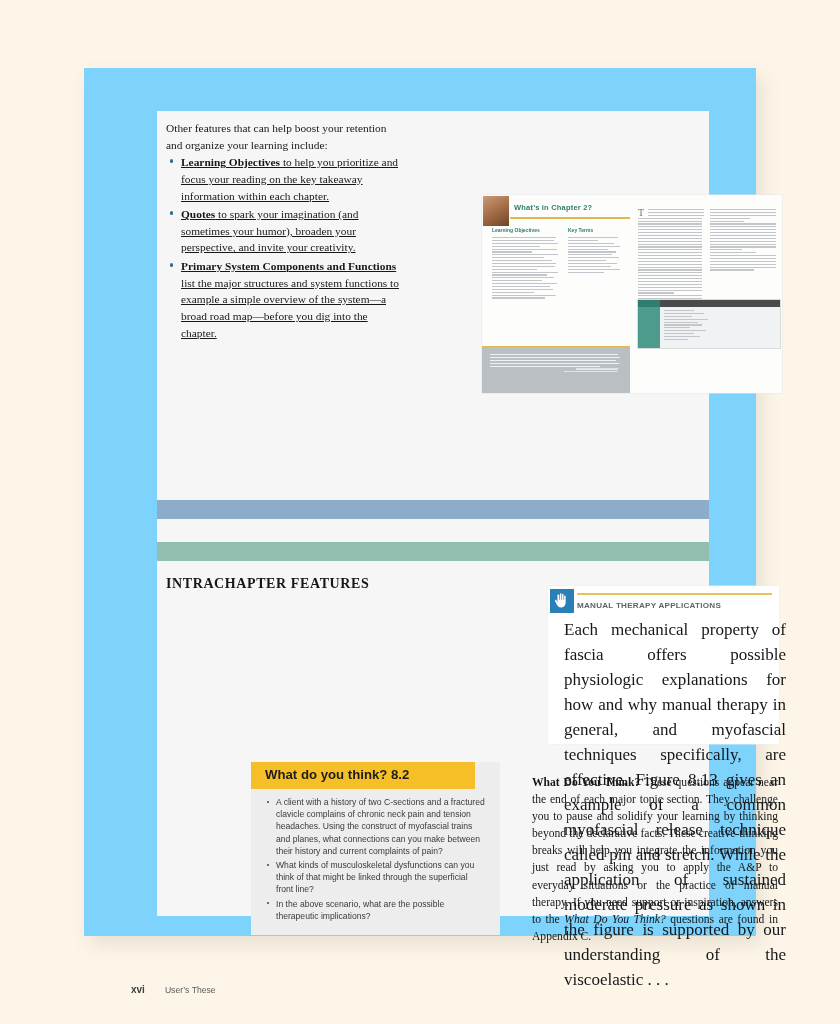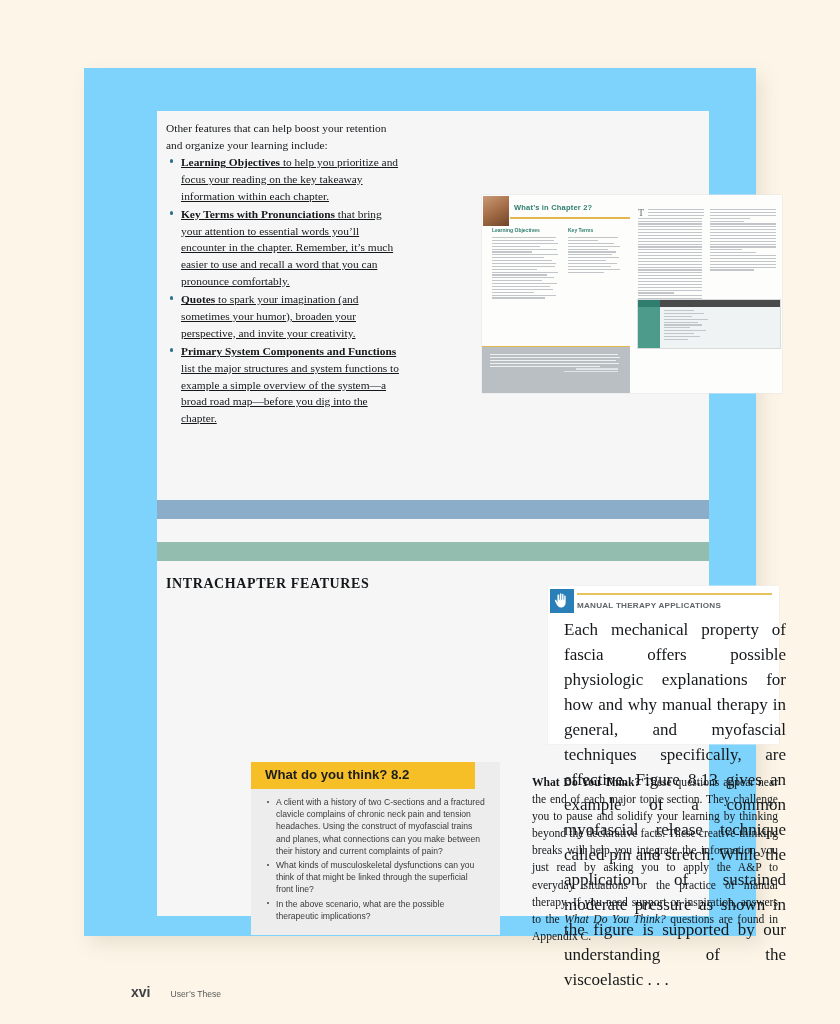--- a/index.html
+++ b/index.html
@@ -230,38 +230,35 @@
   }
   #wdyt-blurb b { font-weight: bold; }
   #wdyt-blurb i { font-style: italic; }
 
   
   #footer {
     position: absolute; left: 47px; top: 916px;
     font-family: "Liberation Sans", sans-serif;
     font-size: 8.6px; color: #58595b;
   }
-  #footer .folio { font-weight: bold; color: #3f4042; font-size: 14px; }
+  #footer .folio { font-weight: bold; color: #3f4042; font-size: 10px; }
   #footer .runhead { margin-left: 20px; }
 </style>
 </head>
 <body style="background: rgb(253, 246, 232);">
 
 <div id="page-sheet" style="background: #7dd3fc;">
 
   <div id="content-panel" style="background: rgb(246, 246, 246);"></div>
 
   <div id="intro-block">
     <p id="intro-lead">Other features that can help boost your retention and organize your learning include:</p>
     <ul class="feature-list">
       <li>
         <span class="bullet" style="background: rgb(45, 111, 142);"></span><b>Learning Objectives</b><span> to help you prioritize and focus your reading on the key takeaway information within each chapter.</span>
-      </li>
-      <li>
-        <span class="bullet" style="background: rgb(45, 111, 142);"></span><b>Key Terms with Pronunciations</b><span> that bring your attention to essential words you’ll encounter in the chapter. Remember, it’s much easier to use and recall a word that you can pronounce comfortably.</span>
       </li>
       <li>
         <span class="bullet" style="background: rgb(45, 111, 142);"></span><b>Quotes</b><span> to spark your imagination (and sometimes your humor), broaden your perspective, and invite your creativity.</span>
       </li>
       <li>
         <span class="bullet" style="background: rgb(45, 111, 142);"></span><b>Primary System Components and Functions</b><span> list the major structures and system functions to example a simple overview of the system—a broad road map—before you dig into the chapter.</span>
       </li>
     </ul>
   </div>
 

